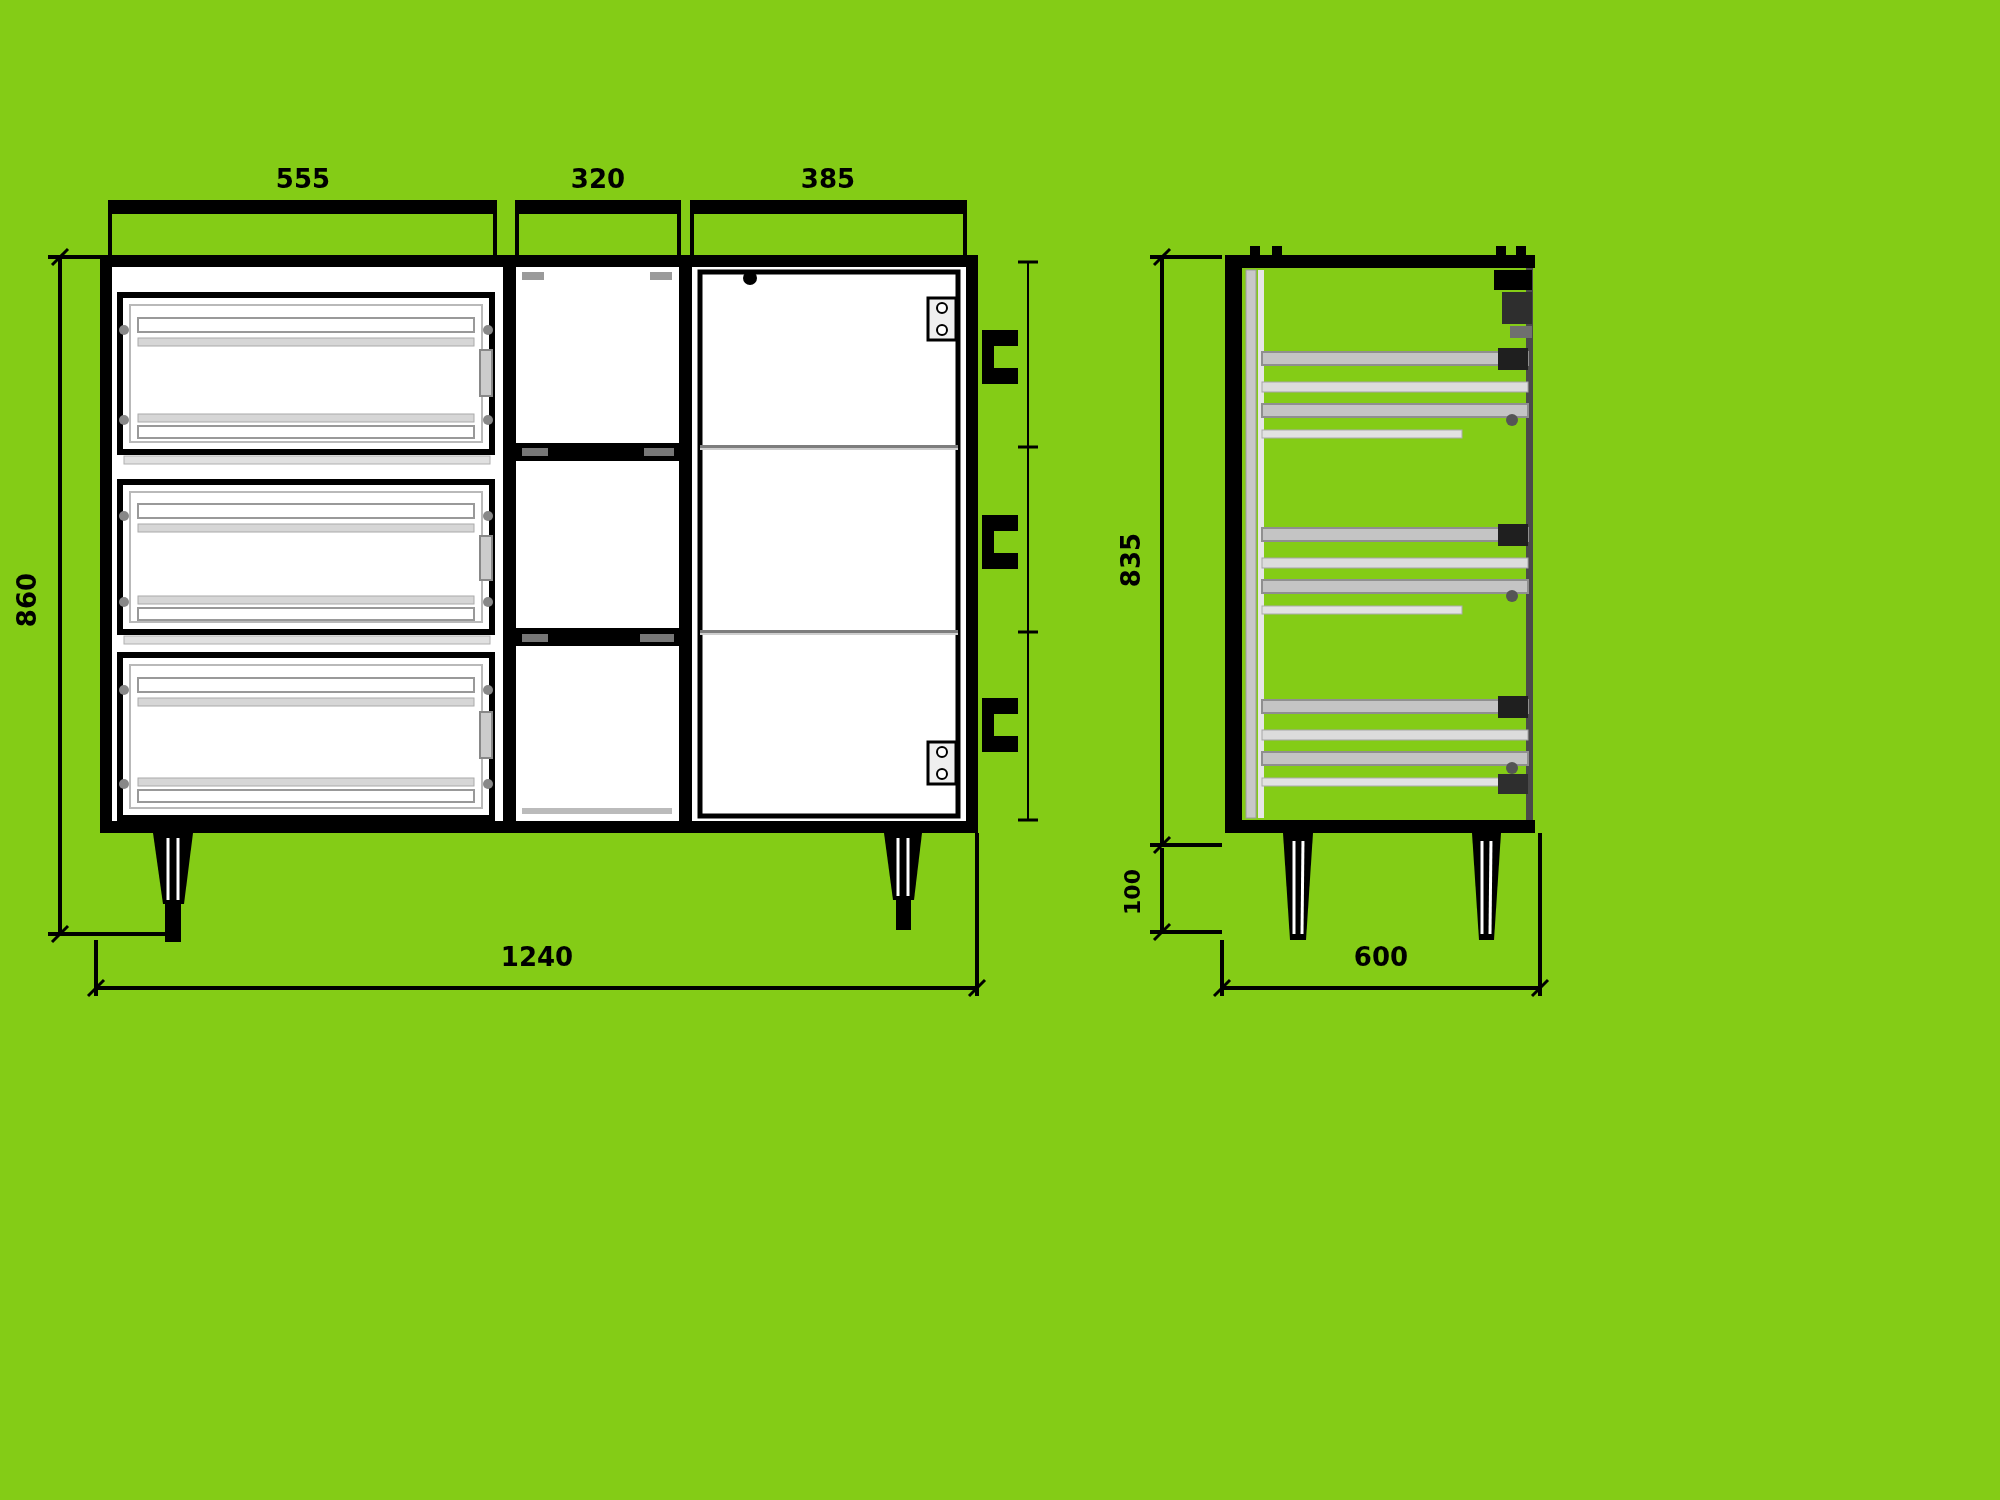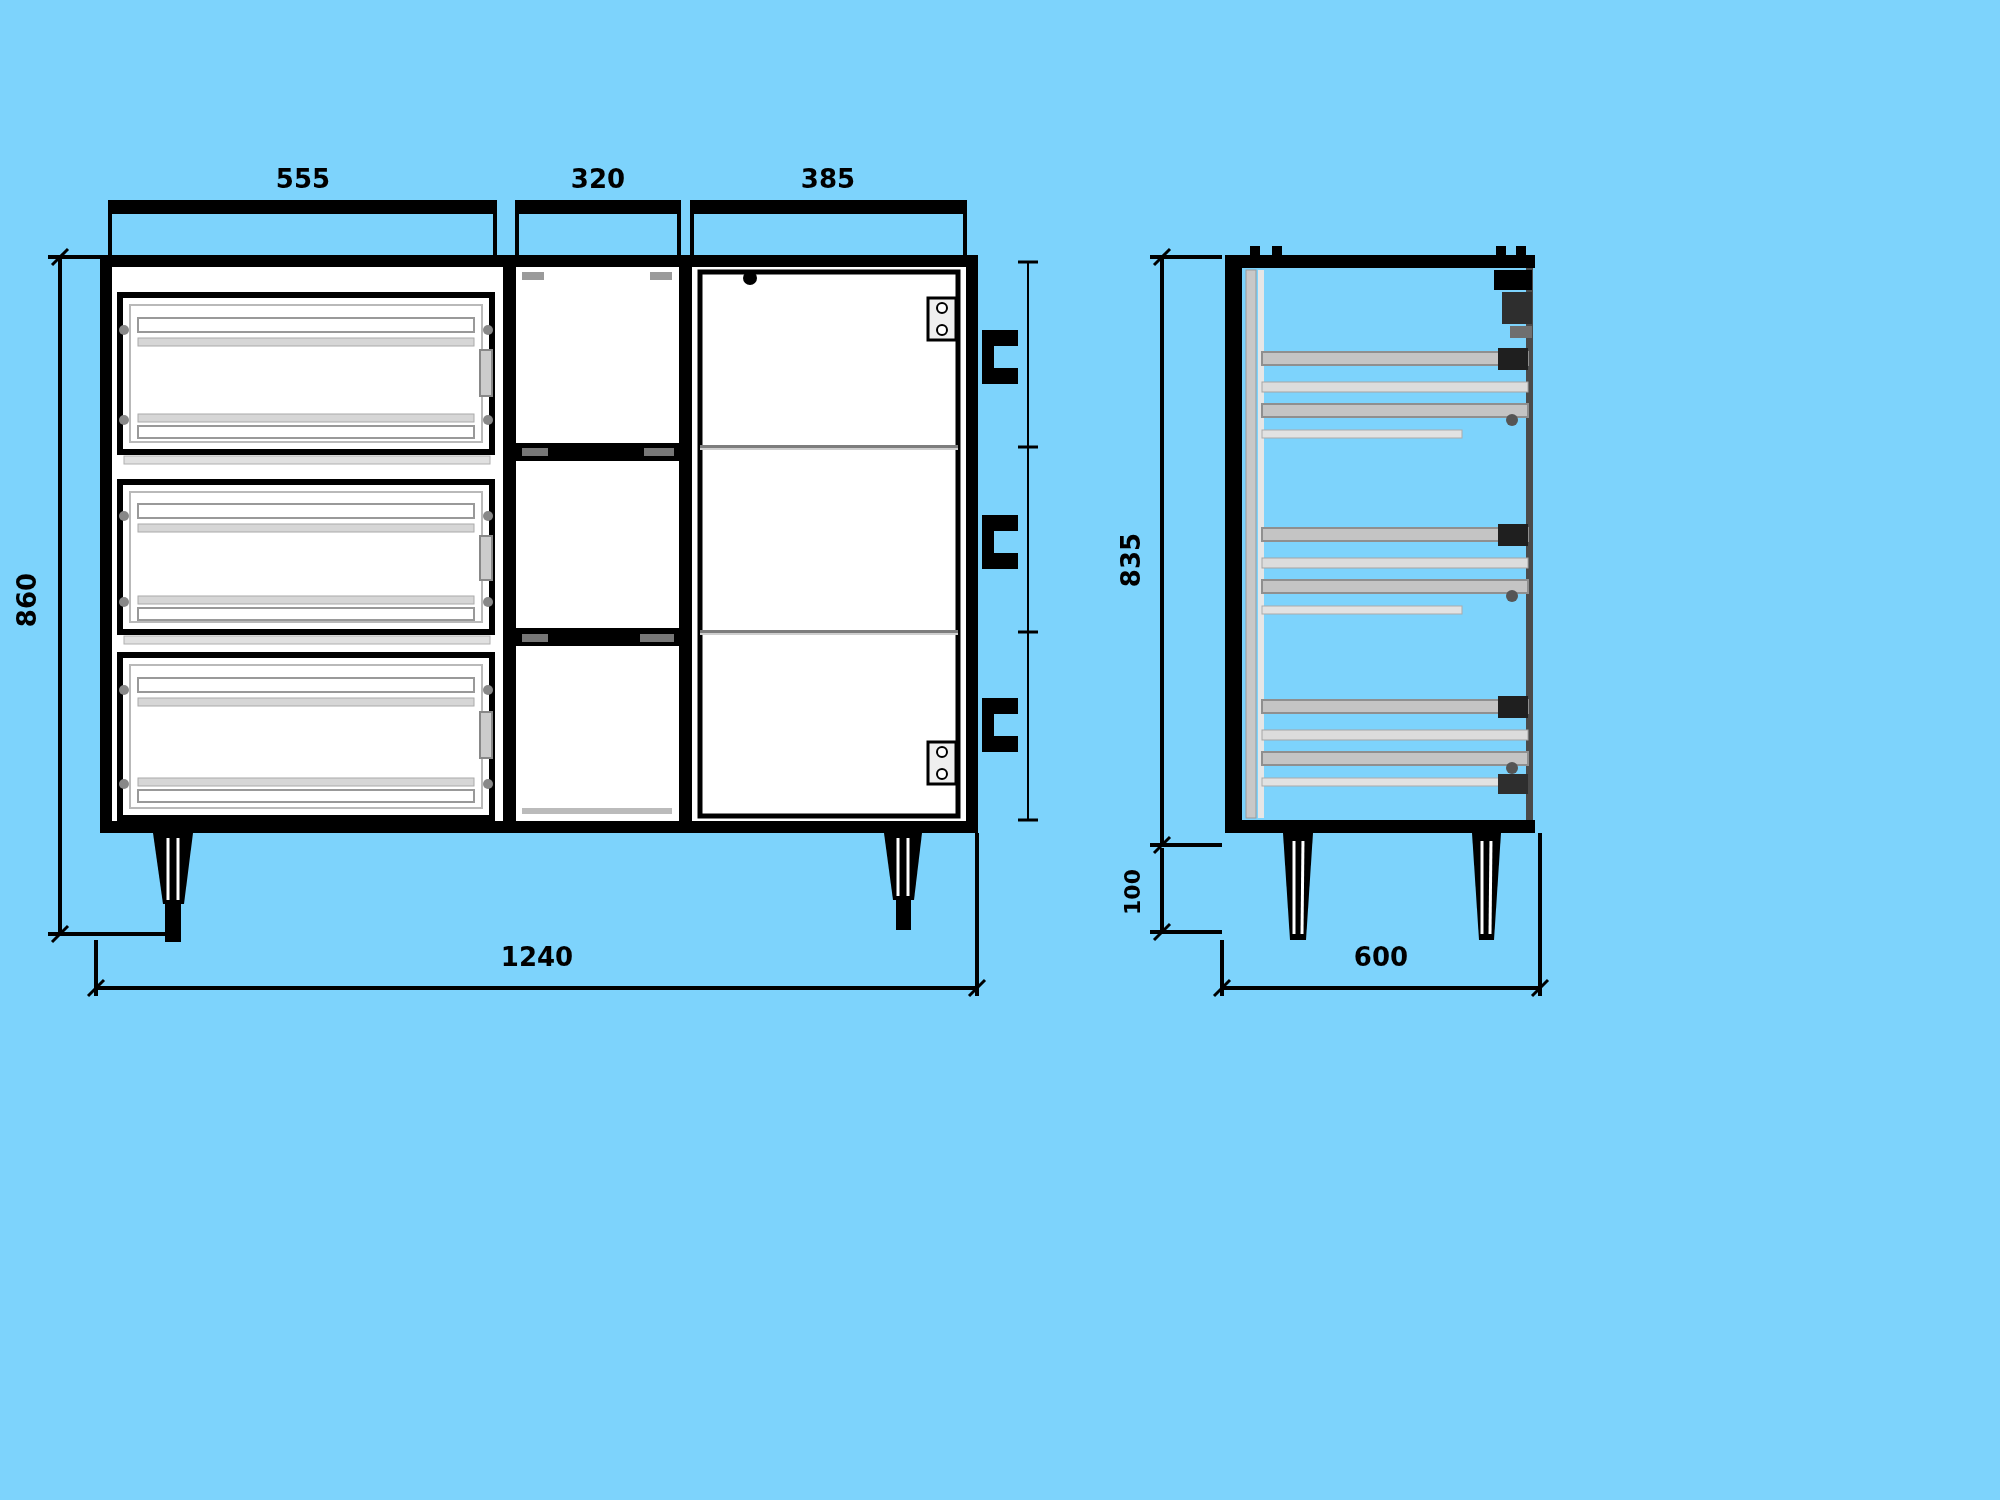--- a/index.html
+++ b/index.html
@@ -5,21 +5,21 @@
   html, body {
     margin: 0;
     padding: 0;
     background: #ffffff;
     font-family: "Liberation Sans", sans-serif;
   }
   .canvas {
     position: relative;
     width: 2000px;
     height: 1500px;
-    background: #7dd3fc;
+    background: #84cc16;
     overflow: hidden;
   }
   svg { display: block; }
   text.dim {
     font-family: "DejaVu Sans", sans-serif;
     font-size: 26px;
     font-weight: bold;
     fill: #000000;
     text-anchor: middle;
   }

